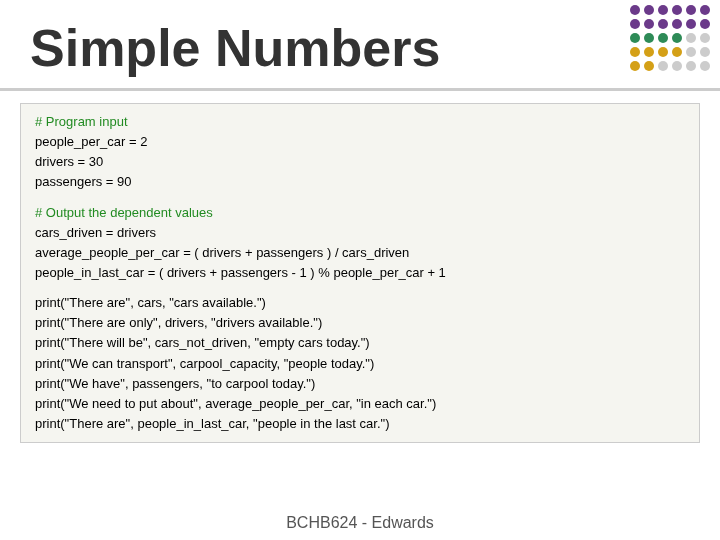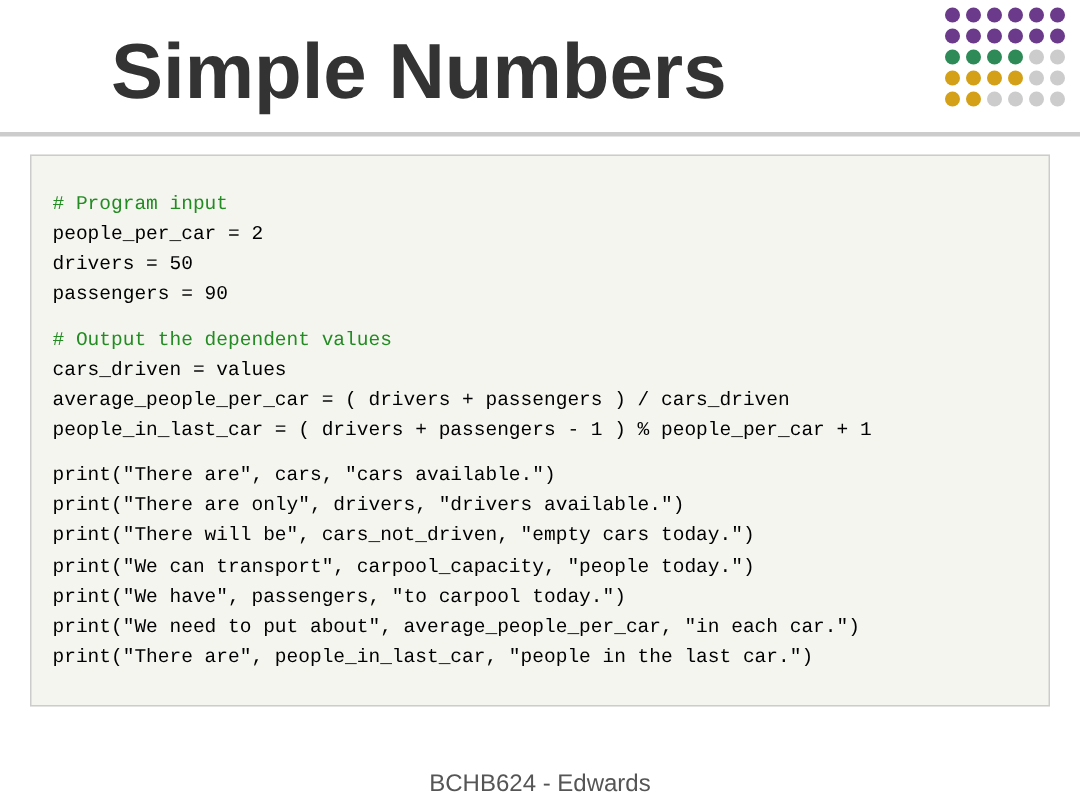--- a/index.html
+++ b/index.html
@@ -24,30 +24,29 @@
     .title-area {
       padding: 18px 30px 10px 30px;
       border-bottom: 3px solid #cccccc;
     }
 
     .title-text {
       font-size: 52px;
       font-weight: bold;
       color: #333333;
       font-family: Arial, sans-serif;
-      margin-left: 44px;
     }
 
     
     .code-area {
       margin: 12px 20px 8px 20px;
       background: #f5f5f0;
       border: 1px solid #cccccc;
-      padding: 22px 14px;
-      font-family: Liberation Mono, monospace;
+      padding: 8px 14px;
+      font-family: Liberation Sans, sans-serif;
       font-size: 13px;
       color: #000000;
       line-height: 1.55;
     }
 
     .code-comment {
       color: #228B22;
     }
 
     
@@ -117,26 +116,26 @@
     </div>
 
   <div class="title-area">
     <span class="title-text">Simple Numbers</span>
   </div>
 
   <div class="code-area" id="code-container">
       <div>
         <div class="code-comment"># Program input</div>
         <div>people_per_car = 2</div>
-        <div>drivers = 50</div>
+        <div>drivers = 30</div>
         <div>passengers = 90</div>
       </div>
       <div style="margin-top: 10px;">
         <div class="code-comment"># Output the dependent values</div>
-        <div>cars_driven = values</div>
+        <div>cars_driven = drivers</div>
         <div>average_people_per_car = ( drivers + passengers ) / cars_driven</div>
         <div>people_in_last_car = ( drivers + passengers - 1 ) % people_per_car + 1</div>
       </div>
       <div style="margin-top: 10px;">
         <div>print("There are", cars, "cars available.")</div>
         <div>print("There are only", drivers, "drivers available.")</div>
         <div>print("There will be", cars_not_driven, "empty cars today.")</div>
         <div>print("We can transport", carpool_capacity, "people today.")</div>
         <div>print("We have", passengers, "to carpool today.")</div>
         <div>print("We need to put about", average_people_per_car, "in each car.")</div>

